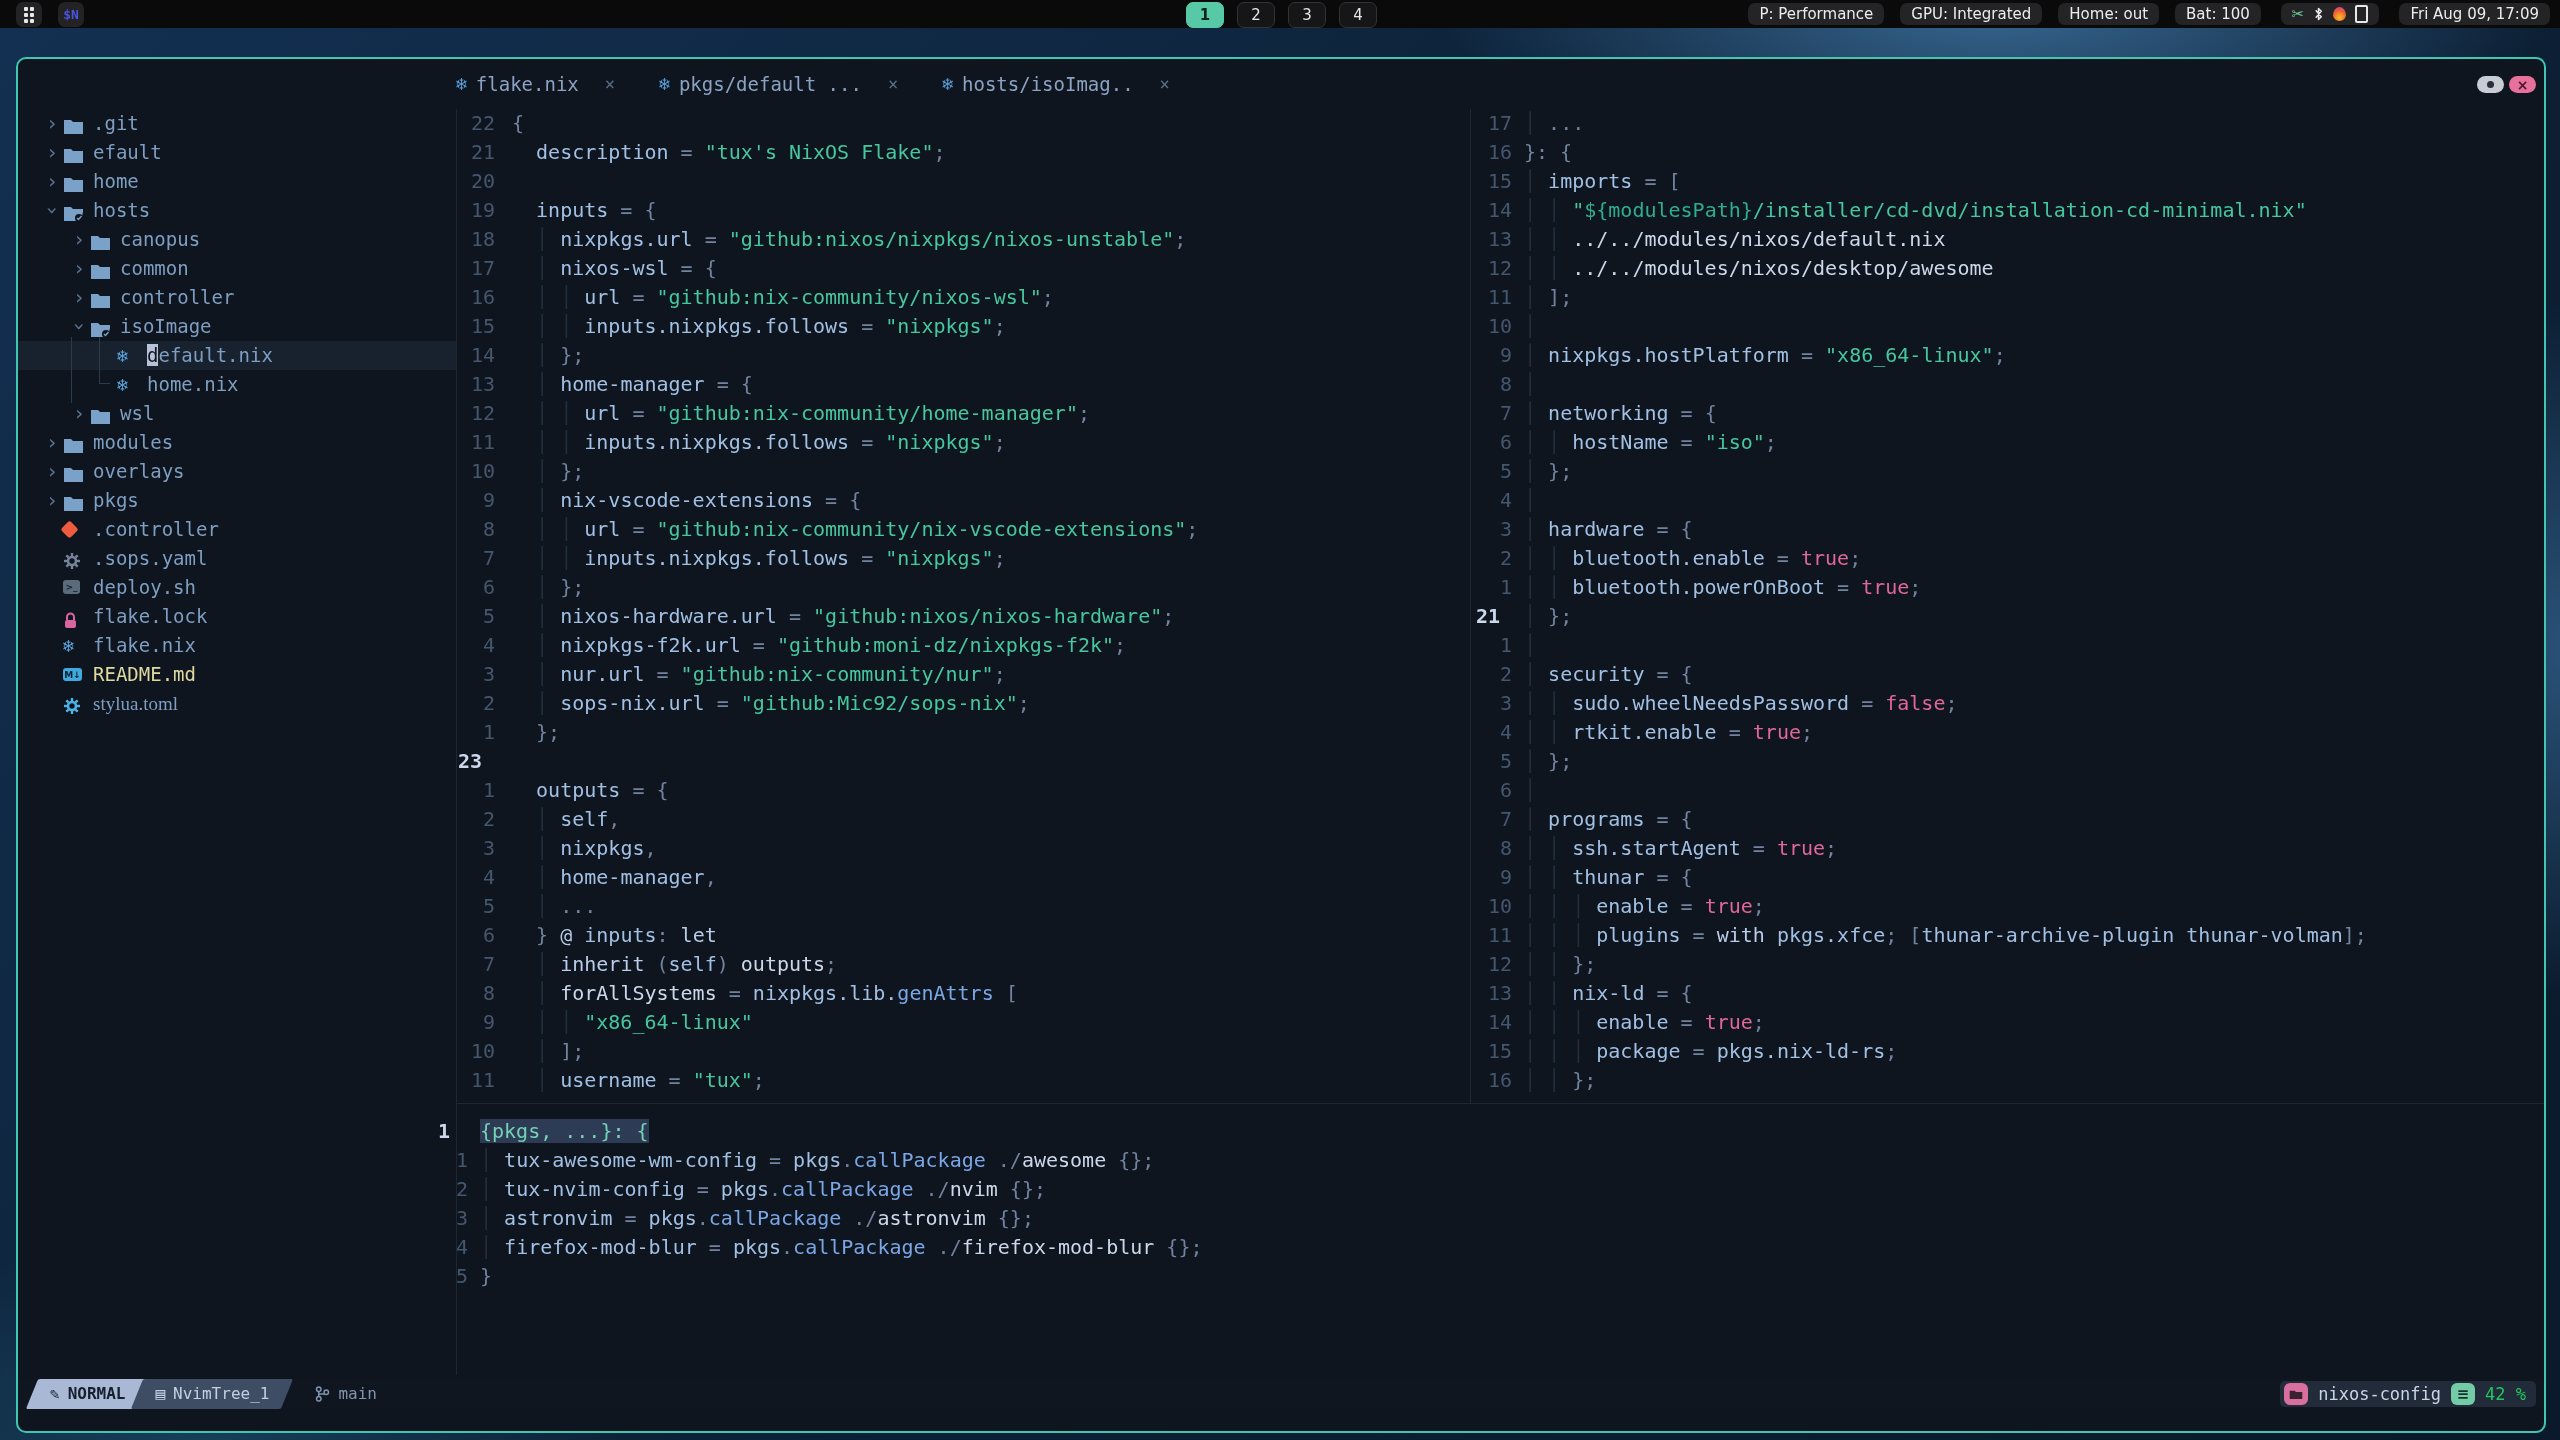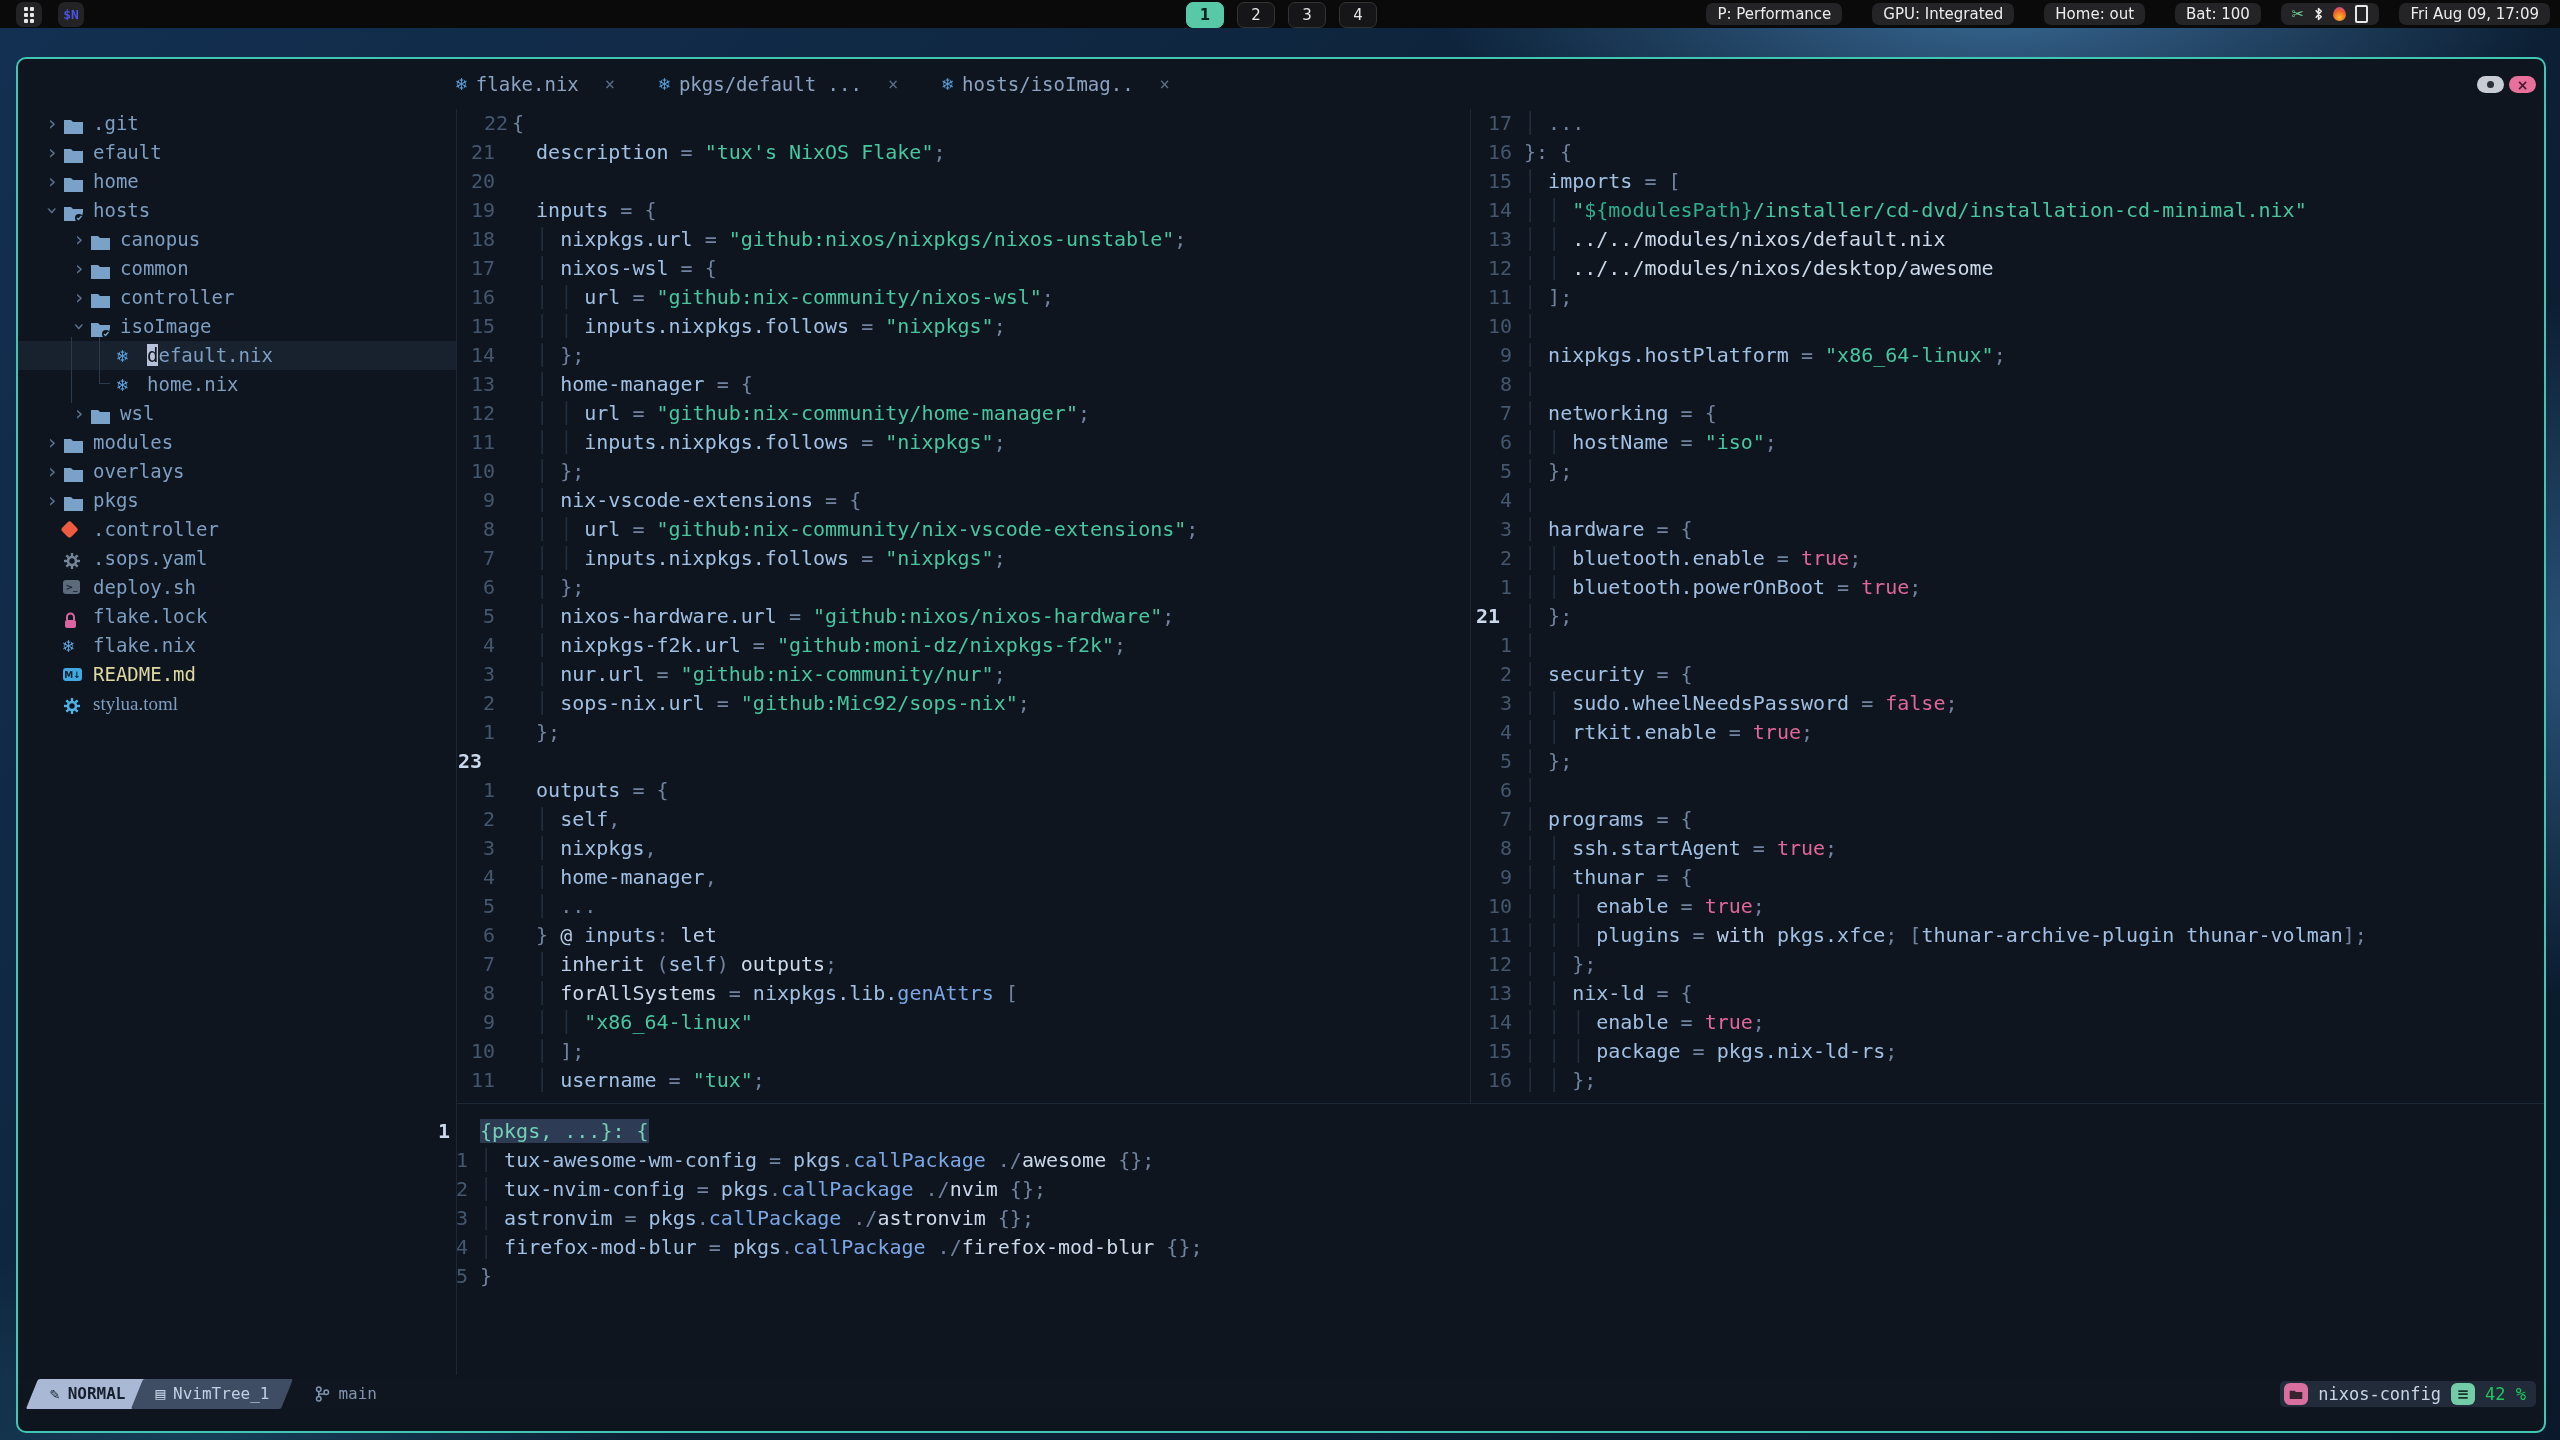--- a/index.html
+++ b/index.html
@@ -95,21 +95,21 @@
   <div class="abs tb-btn" style="left:58px">
     <span class="wmlogo">$N</span>
   </div>
   <div id="workspaces" class="abs">
       <div class="ws active">1</div>
       <div class="ws">2</div>
       <div class="ws">3</div>
       <div class="ws">4</div>
     </div>
   <div id="tright" class="abs">
-    <div id="status-pills" style="display:flex;gap:30px">
+    <div id="status-pills" style="display:flex;gap:16px">
         <div class="pill">
           <span>P: Performance</span>
         </div>
         <div class="pill">
           <span>GPU: Integrated</span>
         </div>
         <div class="pill">
           <span>Home: out</span>
         </div>
         <div class="pill">
@@ -233,21 +233,21 @@
 
   <div class="abs guide" style="left:53px;top:278px;width:1px;height:66px"></div>
   <div class="abs guide" style="left:81px;top:278px;width:1px;height:47px"></div>
   <div class="abs guide" style="left:81px;top:324px;width:11px;height:1px"></div>
 
   <div class="abs sep" style="left:438px;top:50px;width:1px;height:1266px"></div>
   <div class="abs sep" style="left:1452px;top:50px;width:1px;height:994px"></div>
   <div class="abs sep" style="left:439px;top:1044px;right:0;height:1px"></div>
 
   <div class="abs" style="inset:0" id="pane-left">
-      <div class="erow abs" style="top: 50px;"><span class="num" style="left: 440px; width: 37px; padding-left: 13px;">22</span><span class="code" style="left: 494px;"><span class="c-p">{</span></span></div>
+      <div class="erow abs" style="top: 50px;"><span class="num" style="left: 440px; width: 37px;">22</span><span class="code" style="left: 494px;"><span class="c-p">{</span></span></div>
       <div class="erow abs" style="top: 79px;"><span class="num" style="left: 440px; width: 37px;">21</span><span class="code" style="left: 494px;"><span class="c-id">  description</span><span class="c-p"> = </span><span class="c-s">"tux's NixOS Flake"</span><span class="c-p">;</span></span></div>
       <div class="erow abs" style="top: 108px;"><span class="num" style="left: 440px; width: 37px;">20</span><span class="code" style="left: 494px;"></span></div>
       <div class="erow abs" style="top: 137px;"><span class="num" style="left: 440px; width: 37px;">19</span><span class="code" style="left: 494px;"><span class="c-id">  inputs</span><span class="c-p"> = {</span></span></div>
       <div class="erow abs" style="top: 166px;"><span class="num" style="left: 440px; width: 37px;">18</span><span class="code" style="left: 494px;"><span class="c-g">  │ </span><span class="c-id">nixpkgs.url</span><span class="c-p"> = </span><span class="c-s">"github:nixos/nixpkgs/nixos-unstable"</span><span class="c-p">;</span></span></div>
       <div class="erow abs" style="top: 195px;"><span class="num" style="left: 440px; width: 37px;">17</span><span class="code" style="left: 494px;"><span class="c-g">  │ </span><span class="c-id">nixos-wsl</span><span class="c-p"> = {</span></span></div>
       <div class="erow abs" style="top: 224px;"><span class="num" style="left: 440px; width: 37px;">16</span><span class="code" style="left: 494px;"><span class="c-g">  │ │ </span><span class="c-id">url</span><span class="c-p"> = </span><span class="c-s">"github:nix-community/nixos-wsl"</span><span class="c-p">;</span></span></div>
       <div class="erow abs" style="top: 253px;"><span class="num" style="left: 440px; width: 37px;">15</span><span class="code" style="left: 494px;"><span class="c-g">  │ │ </span><span class="c-id">inputs.nixpkgs.follows</span><span class="c-p"> = </span><span class="c-s">"nixpkgs"</span><span class="c-p">;</span></span></div>
       <div class="erow abs" style="top: 282px;"><span class="num" style="left: 440px; width: 37px;">14</span><span class="code" style="left: 494px;"><span class="c-g">  │ </span><span class="c-p">};</span></span></div>
       <div class="erow abs" style="top: 311px;"><span class="num" style="left: 440px; width: 37px;">13</span><span class="code" style="left: 494px;"><span class="c-g">  │ </span><span class="c-id">home-manager</span><span class="c-p"> = {</span></span></div>
       <div class="erow abs" style="top: 340px;"><span class="num" style="left: 440px; width: 37px;">12</span><span class="code" style="left: 494px;"><span class="c-g">  │ │ </span><span class="c-id">url</span><span class="c-p"> = </span><span class="c-s">"github:nix-community/home-manager"</span><span class="c-p">;</span></span></div>

